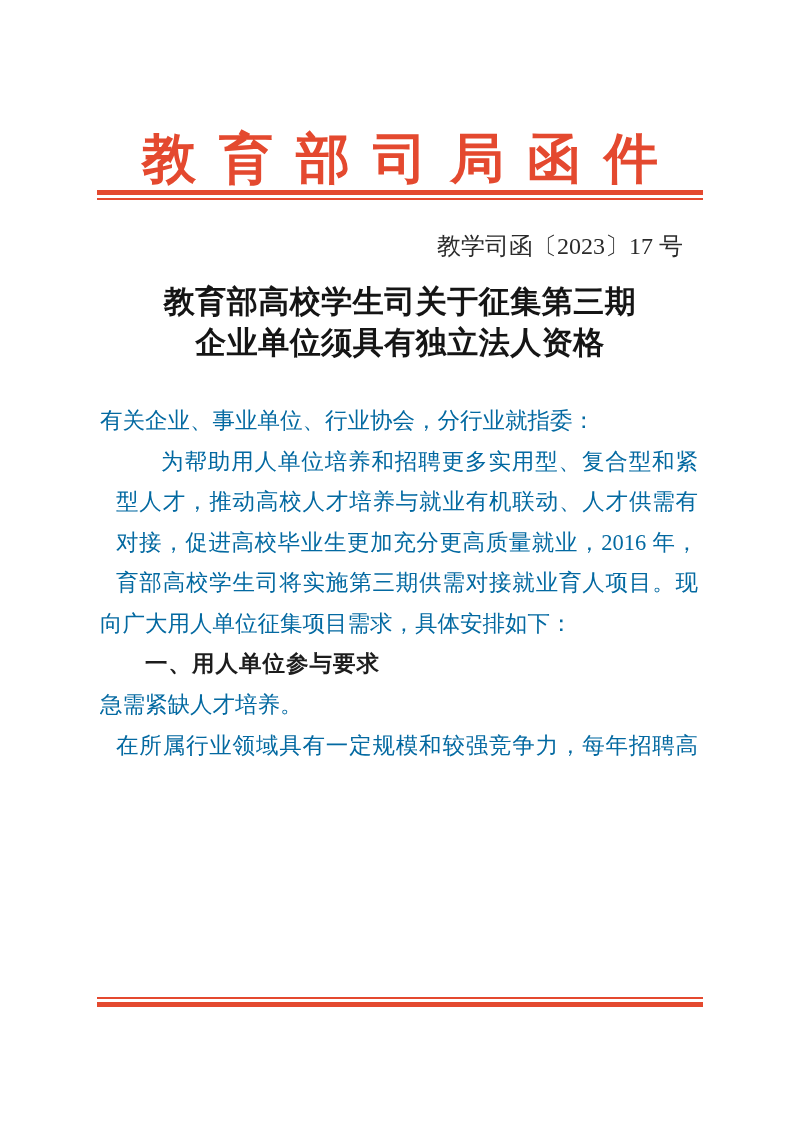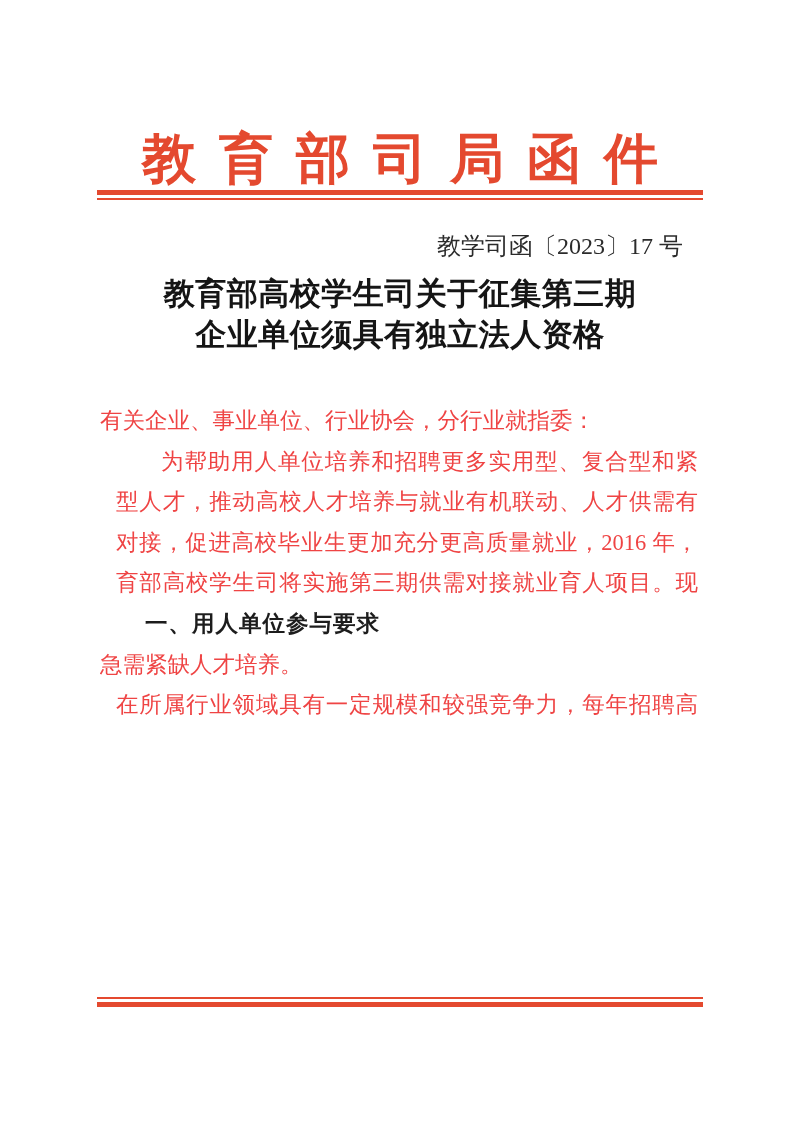--- a/index.html
+++ b/index.html
@@ -43,48 +43,48 @@
     top: 221px; right: 117px;
     font-size: 24px;
     line-height: 34px;
     color: #2b2b2b;
     white-space: nowrap;
     margin-top: 8px;
   }
   
   .doc-title {
     position: absolute;
-    top: 273px; left: 0; width: 100%;
+    top: 281px; left: 0; width: 100%;
     text-align: center;
     font-weight: bold;
     font-size: 31px;
     line-height: 41px;
     color: #151515;
     letter-spacing: 0.5px;
   }
   
   .body-block {
     position: absolute;
     top: 401px; left: 100px; width: 598px;
   }
   .line {
     font-size: 22.5px;
     height: 40.6px;
     line-height: 40.6px;
-    color: #ef4444;
+    color: #0369a1;
     overflow: hidden;
   }
   .line.justify, .line.indent-justify {
     text-align: justify;
     text-align-last: justify;
     margin-left: 16px;
   }
   .line.indent-justify { text-indent: 2em; }
   .line.heading {
-    font-family: Liberation Serif, serif;
+    font-family: Liberation Mono, monospace;
     font-weight: bold;
     text-indent: 2em;
     color: #1c1c1c;
     letter-spacing: 1px;
   }
 </style>
 </head>
 <body>
 
 <div class="page">
@@ -102,20 +102,21 @@
     <div>教育部高校学生司关于征集第三期</div>
     <div>企业单位须具有独立法人资格</div>
   </div>
 
   <div class="body-block" id="body-lines">
       <div class="line plain">有关企业、事业单位、行业协会，分行业就指委：</div>
       <div class="line indent-justify">为帮助用人单位培养和招聘更多实用型、复合型和紧缺</div>
       <div class="line justify">型人才，推动高校人才培养与就业有机联动、人才供需有效</div>
       <div class="line justify">对接，促进高校毕业生更加充分更高质量就业，2016 年，教</div>
       <div class="line justify">育部高校学生司将实施第三期供需对接就业育人项目。现面</div>
+      <div class="line plain">向广大用人单位征集项目需求，具体安排如下：</div>
       <div class="line heading">一、用人单位参与要求</div>
       <div class="line plain">急需紧缺人才培养。</div>
       <div class="line justify">在所属行业领域具有一定规模和较强竞争力，每年招聘高校</div>
     </div>
 
   <div class="rule rule-bottom">
     <div class="bar-thin"></div>
     <div class="bar-thick"></div>
   </div>
 

